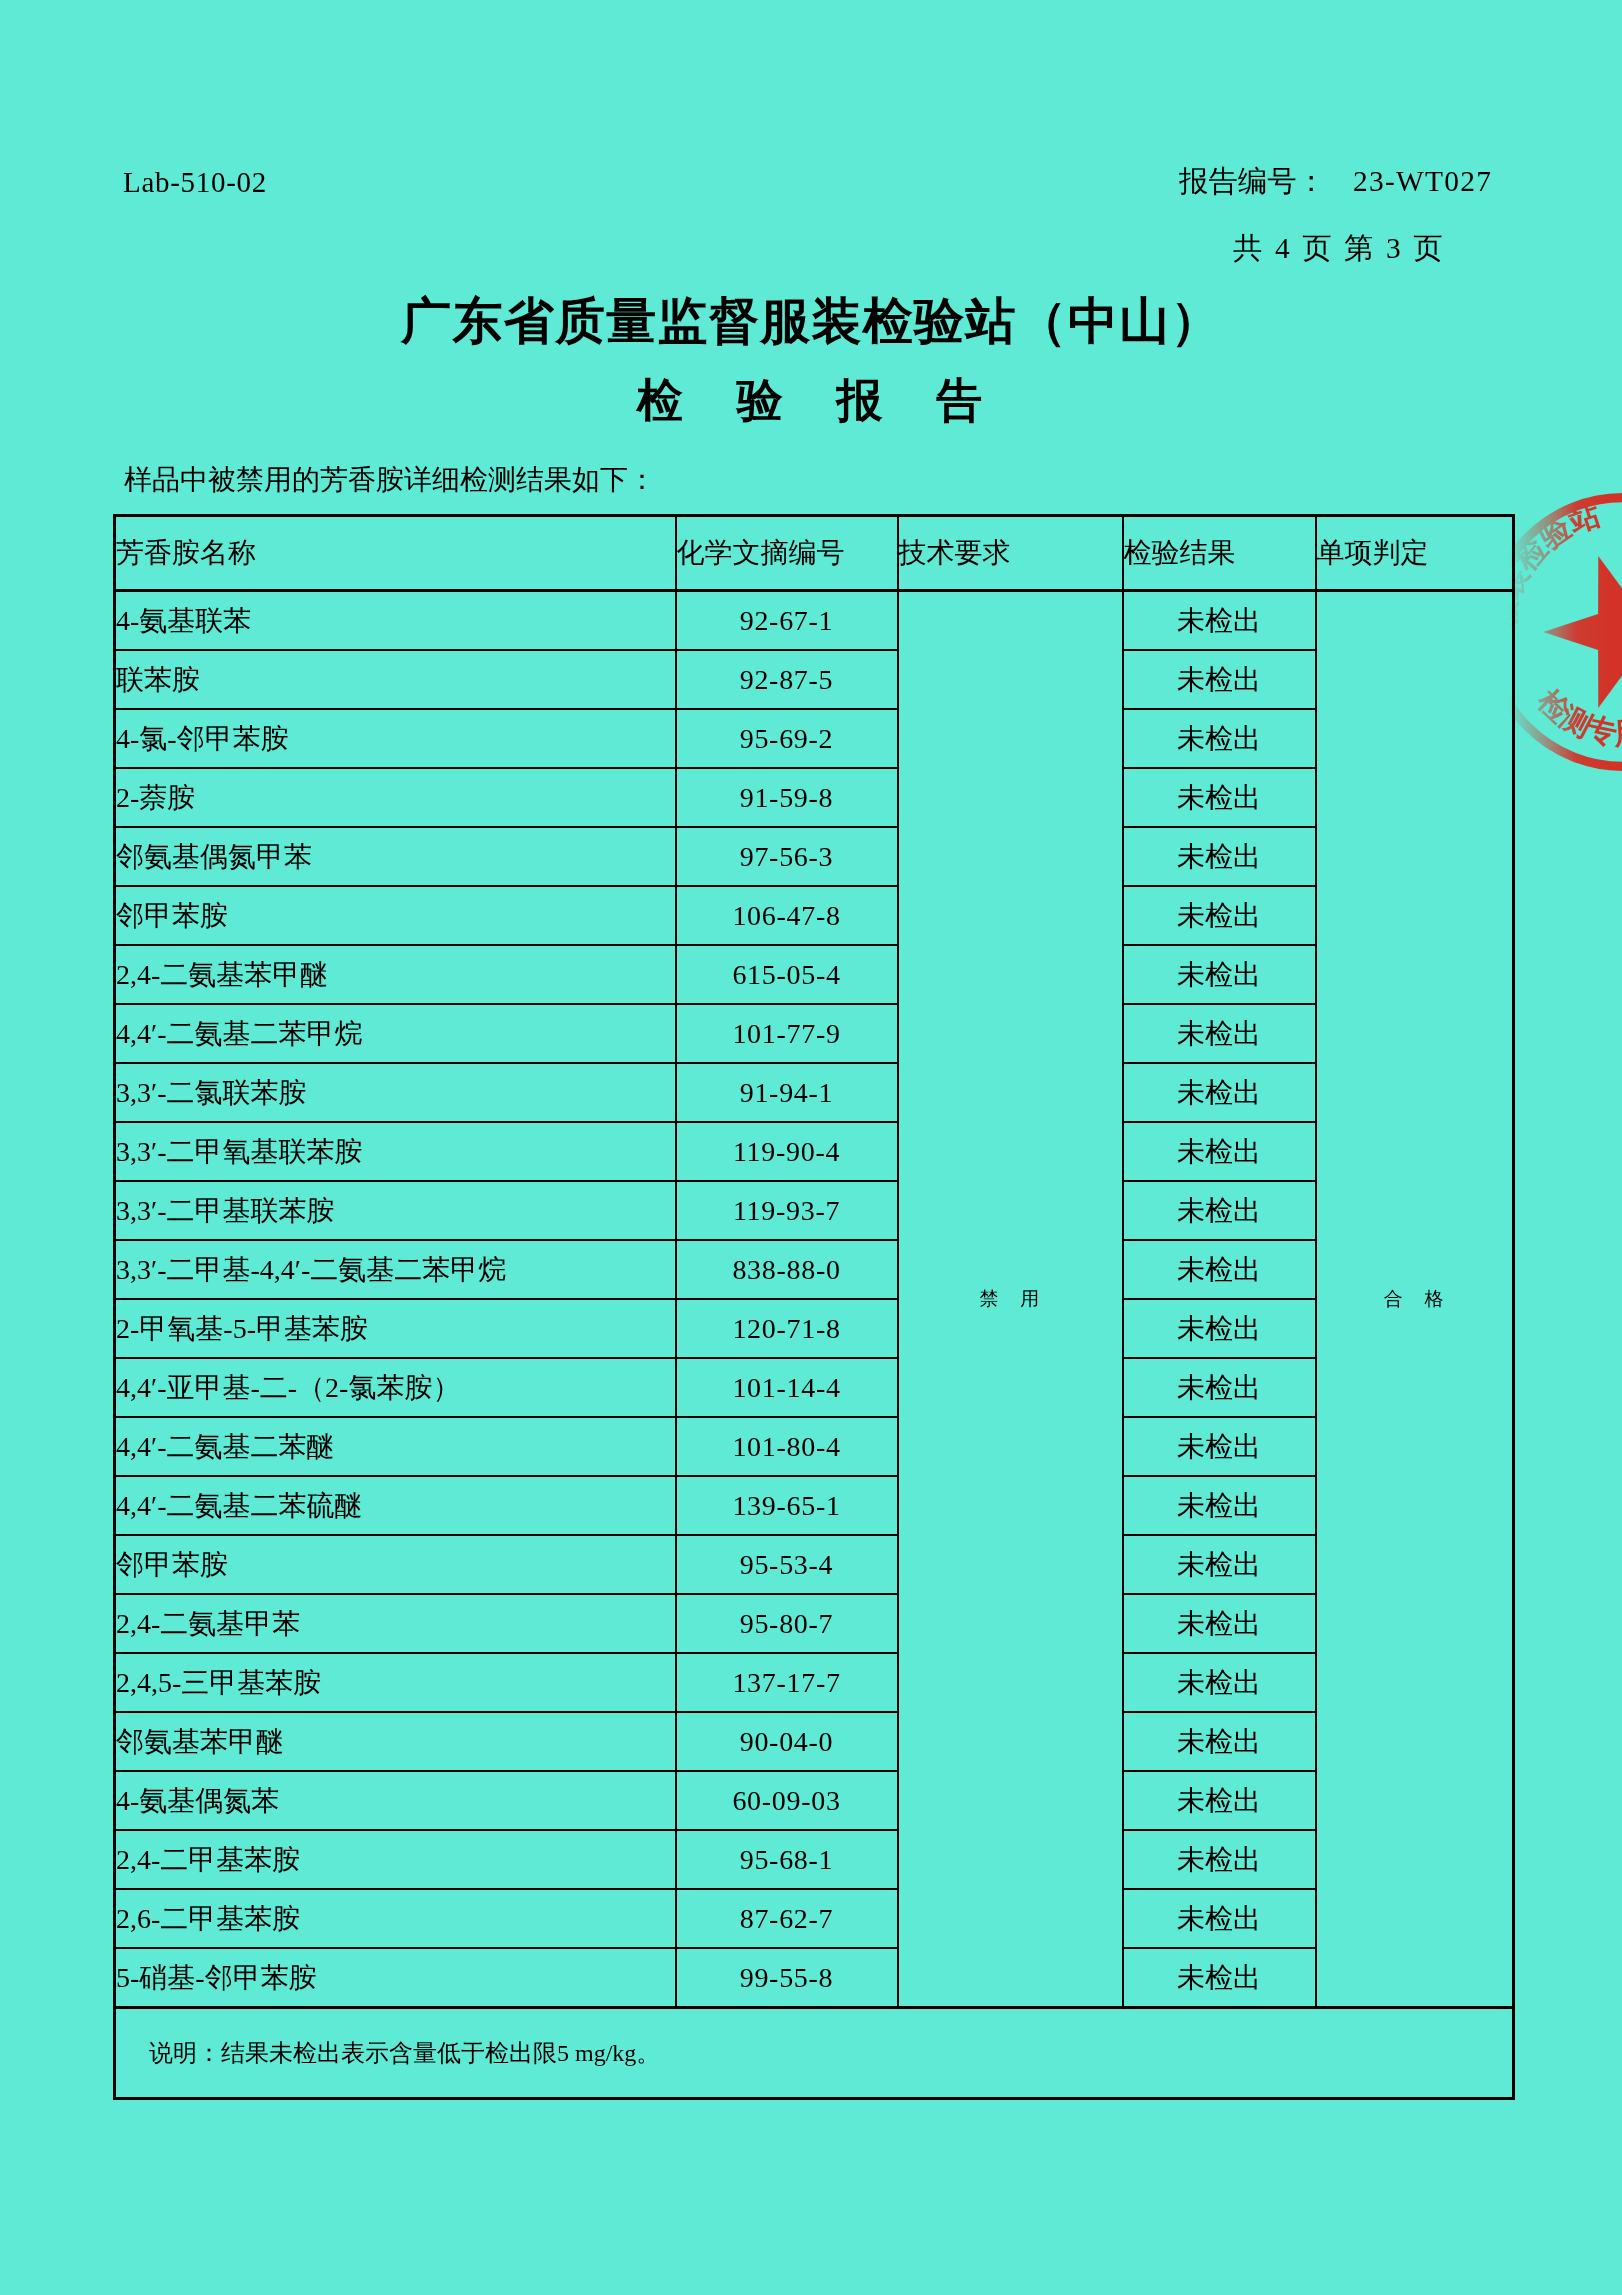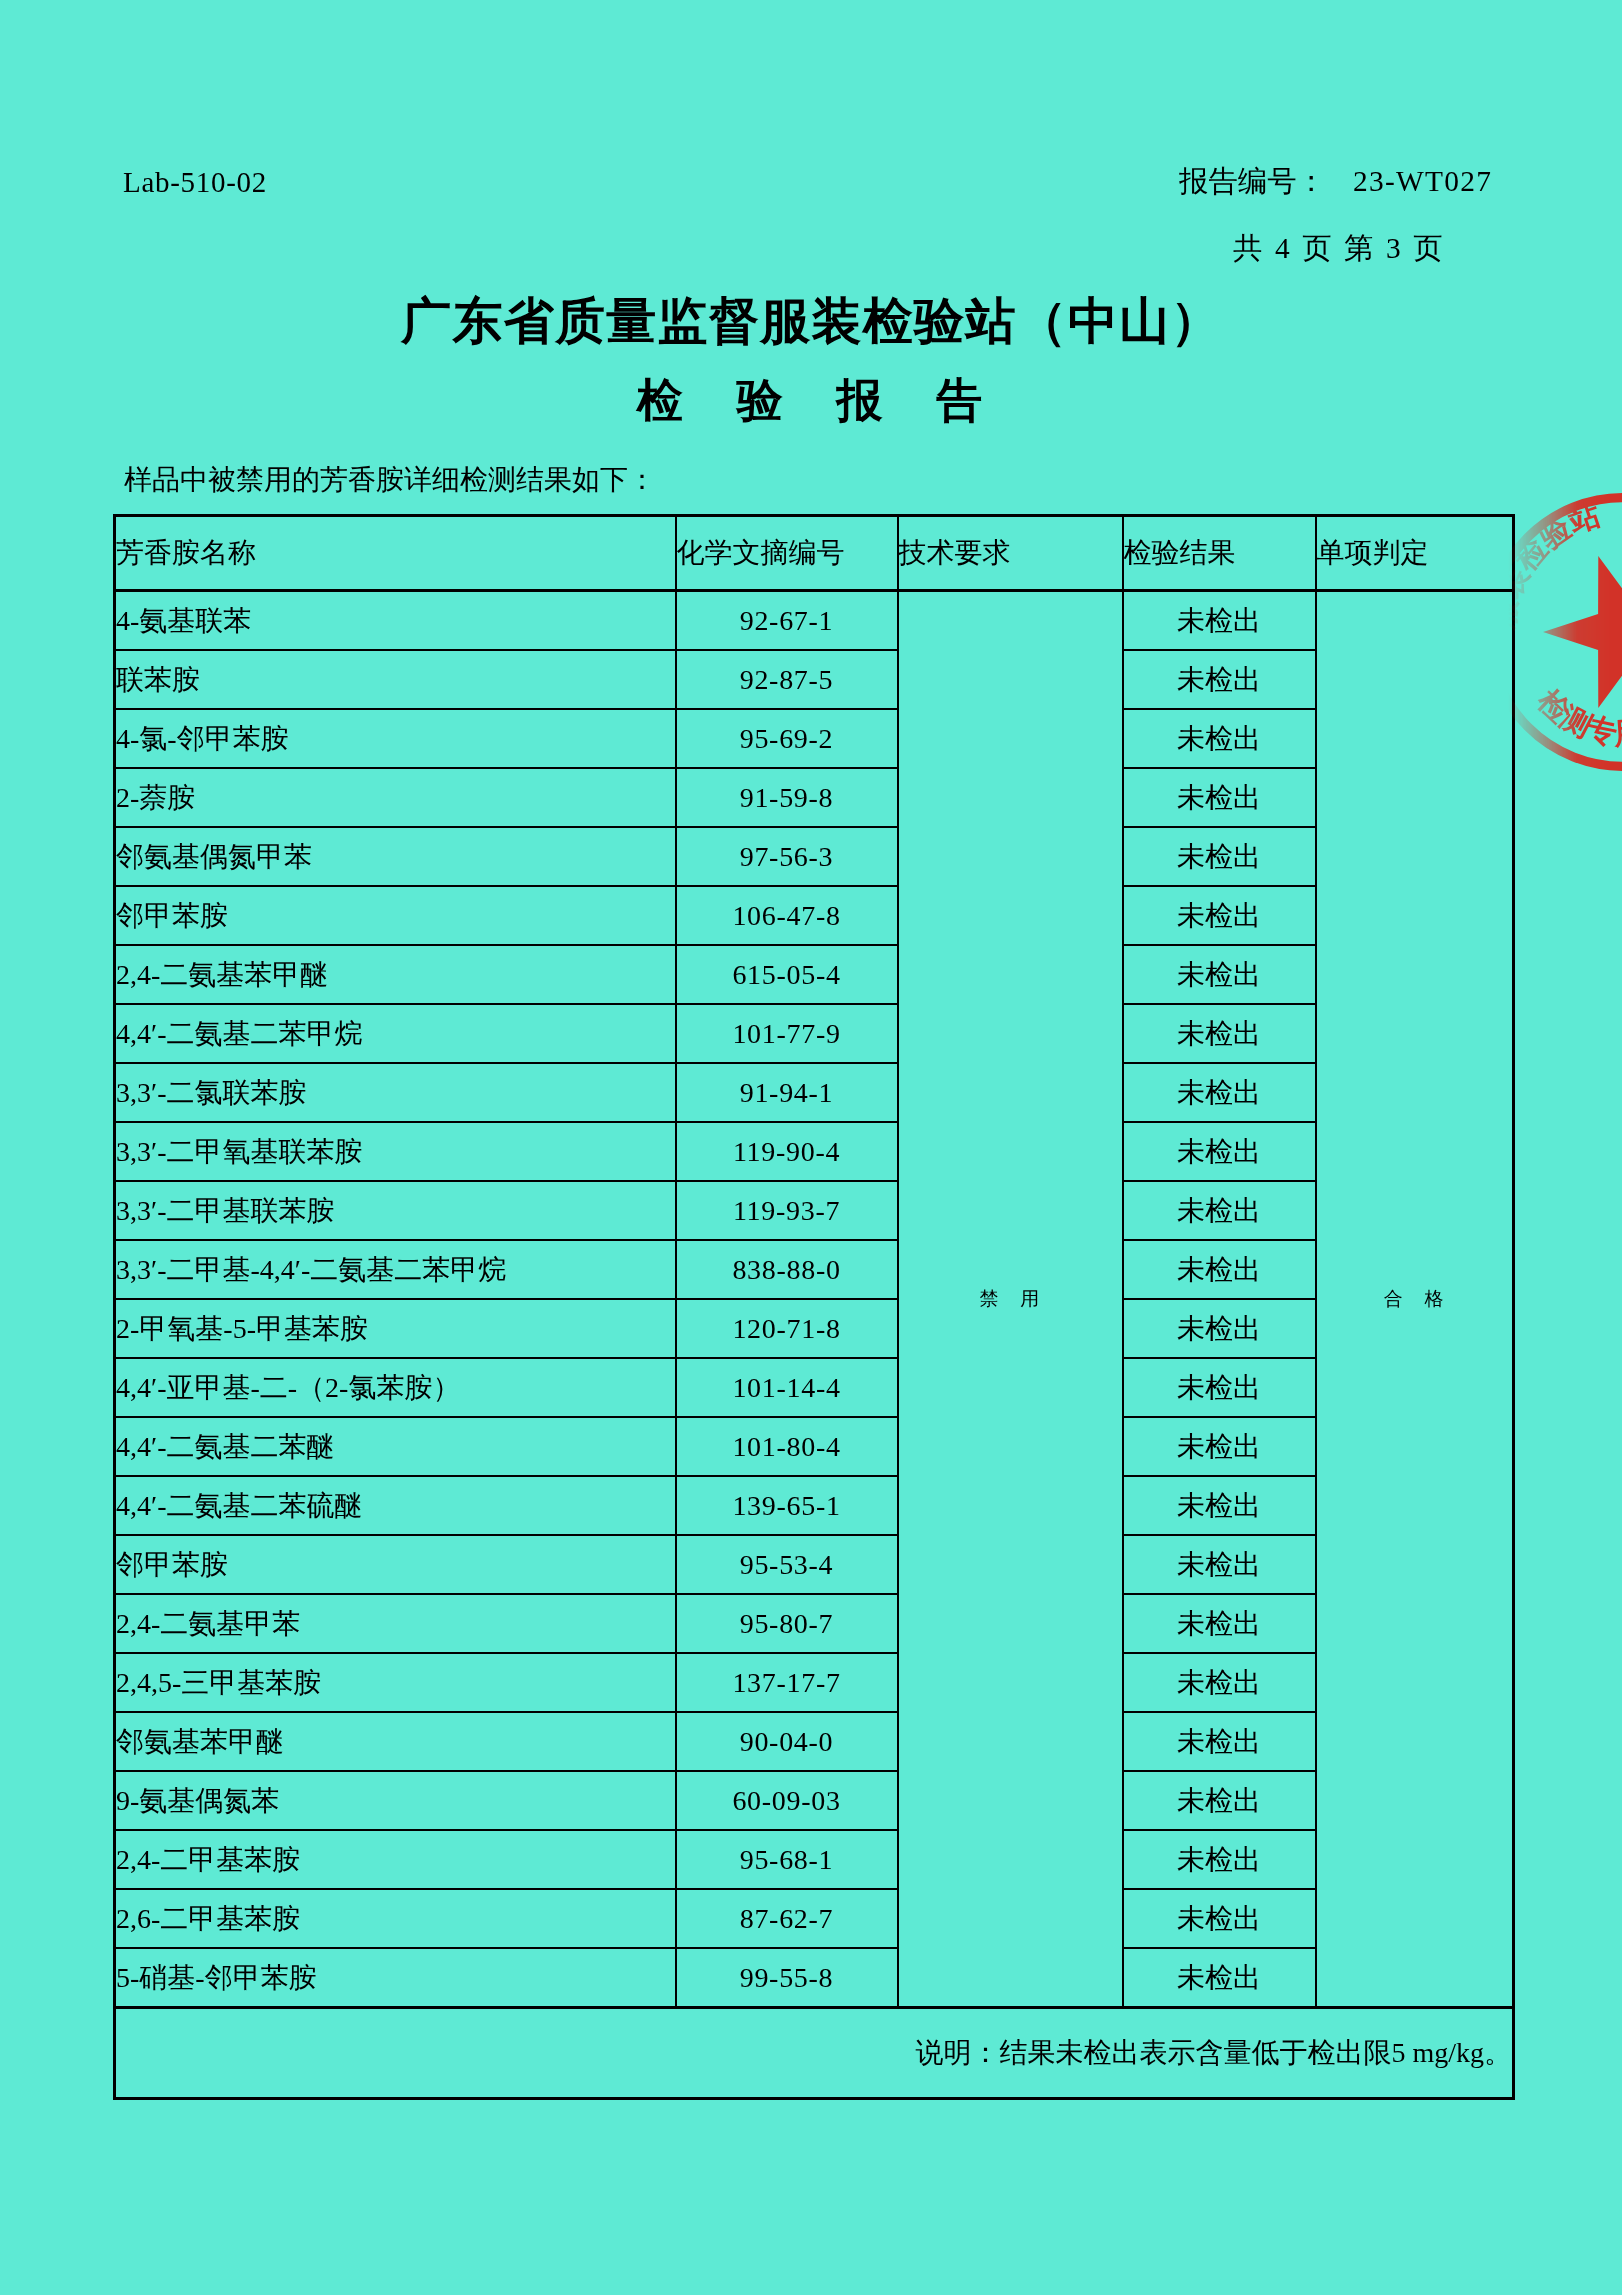--- a/index.html
+++ b/index.html
@@ -56,22 +56,22 @@
     overflow:hidden;
   }
   table.report{border:3.3px solid #000;}
   table.report thead th{height:72px;text-align:left;border-bottom:3.3px solid #000;}
   table.report tbody td{height:57px;}
   td.c-name{text-align:left;padding-left:18.3px;}
   td.c-cas{text-align:center;letter-spacing:0.7px;}
   td.c-result{text-align:center;}
   td.c-merge{text-align:center;font-size:19px;letter-spacing:1.3px;border-radius:17px;}
   tr.note-row td{
-    height:88px;text-align:right;padding-left:13px;
-    border-top:3.3px solid #000;font-size:28px;
+    height:88px;text-align:left;padding-left:33px;
+    border-top:3.3px solid #000;font-size:24px;
   }
   
   .stamp{
     position:absolute;left:1469px;top:478px;width:308px;height:308px;
     opacity:.95;
     -webkit-mask-image:linear-gradient(90deg,rgba(0,0,0,0) 39px,rgba(0,0,0,.5) 79px,rgba(0,0,0,.95) 108px,#000 141px);
     mask-image:linear-gradient(90deg,rgba(0,0,0,0) 39px,rgba(0,0,0,.5) 79px,rgba(0,0,0,.95) 108px,#000 141px);
   }
   .stamp svg{display:block;width:308px;height:308px;}
   .stamp text{
@@ -213,21 +213,21 @@
           <td class="c-name">2,4,5-三甲基苯胺</td>
           <td class="c-cas">137-17-7</td>
           <td class="c-result">未检出</td>
         </tr>
         <tr>
           <td class="c-name">邻氨基苯甲醚</td>
           <td class="c-cas">90-04-0</td>
           <td class="c-result">未检出</td>
         </tr>
         <tr>
-          <td class="c-name">9-氨基偶氮苯</td>
+          <td class="c-name">4-氨基偶氮苯</td>
           <td class="c-cas">60-09-03</td>
           <td class="c-result">未检出</td>
         </tr>
         <tr>
           <td class="c-name">2,4-二甲基苯胺</td>
           <td class="c-cas">95-68-1</td>
           <td class="c-result">未检出</td>
         </tr>
         <tr>
           <td class="c-name">2,6-二甲基苯胺</td>

